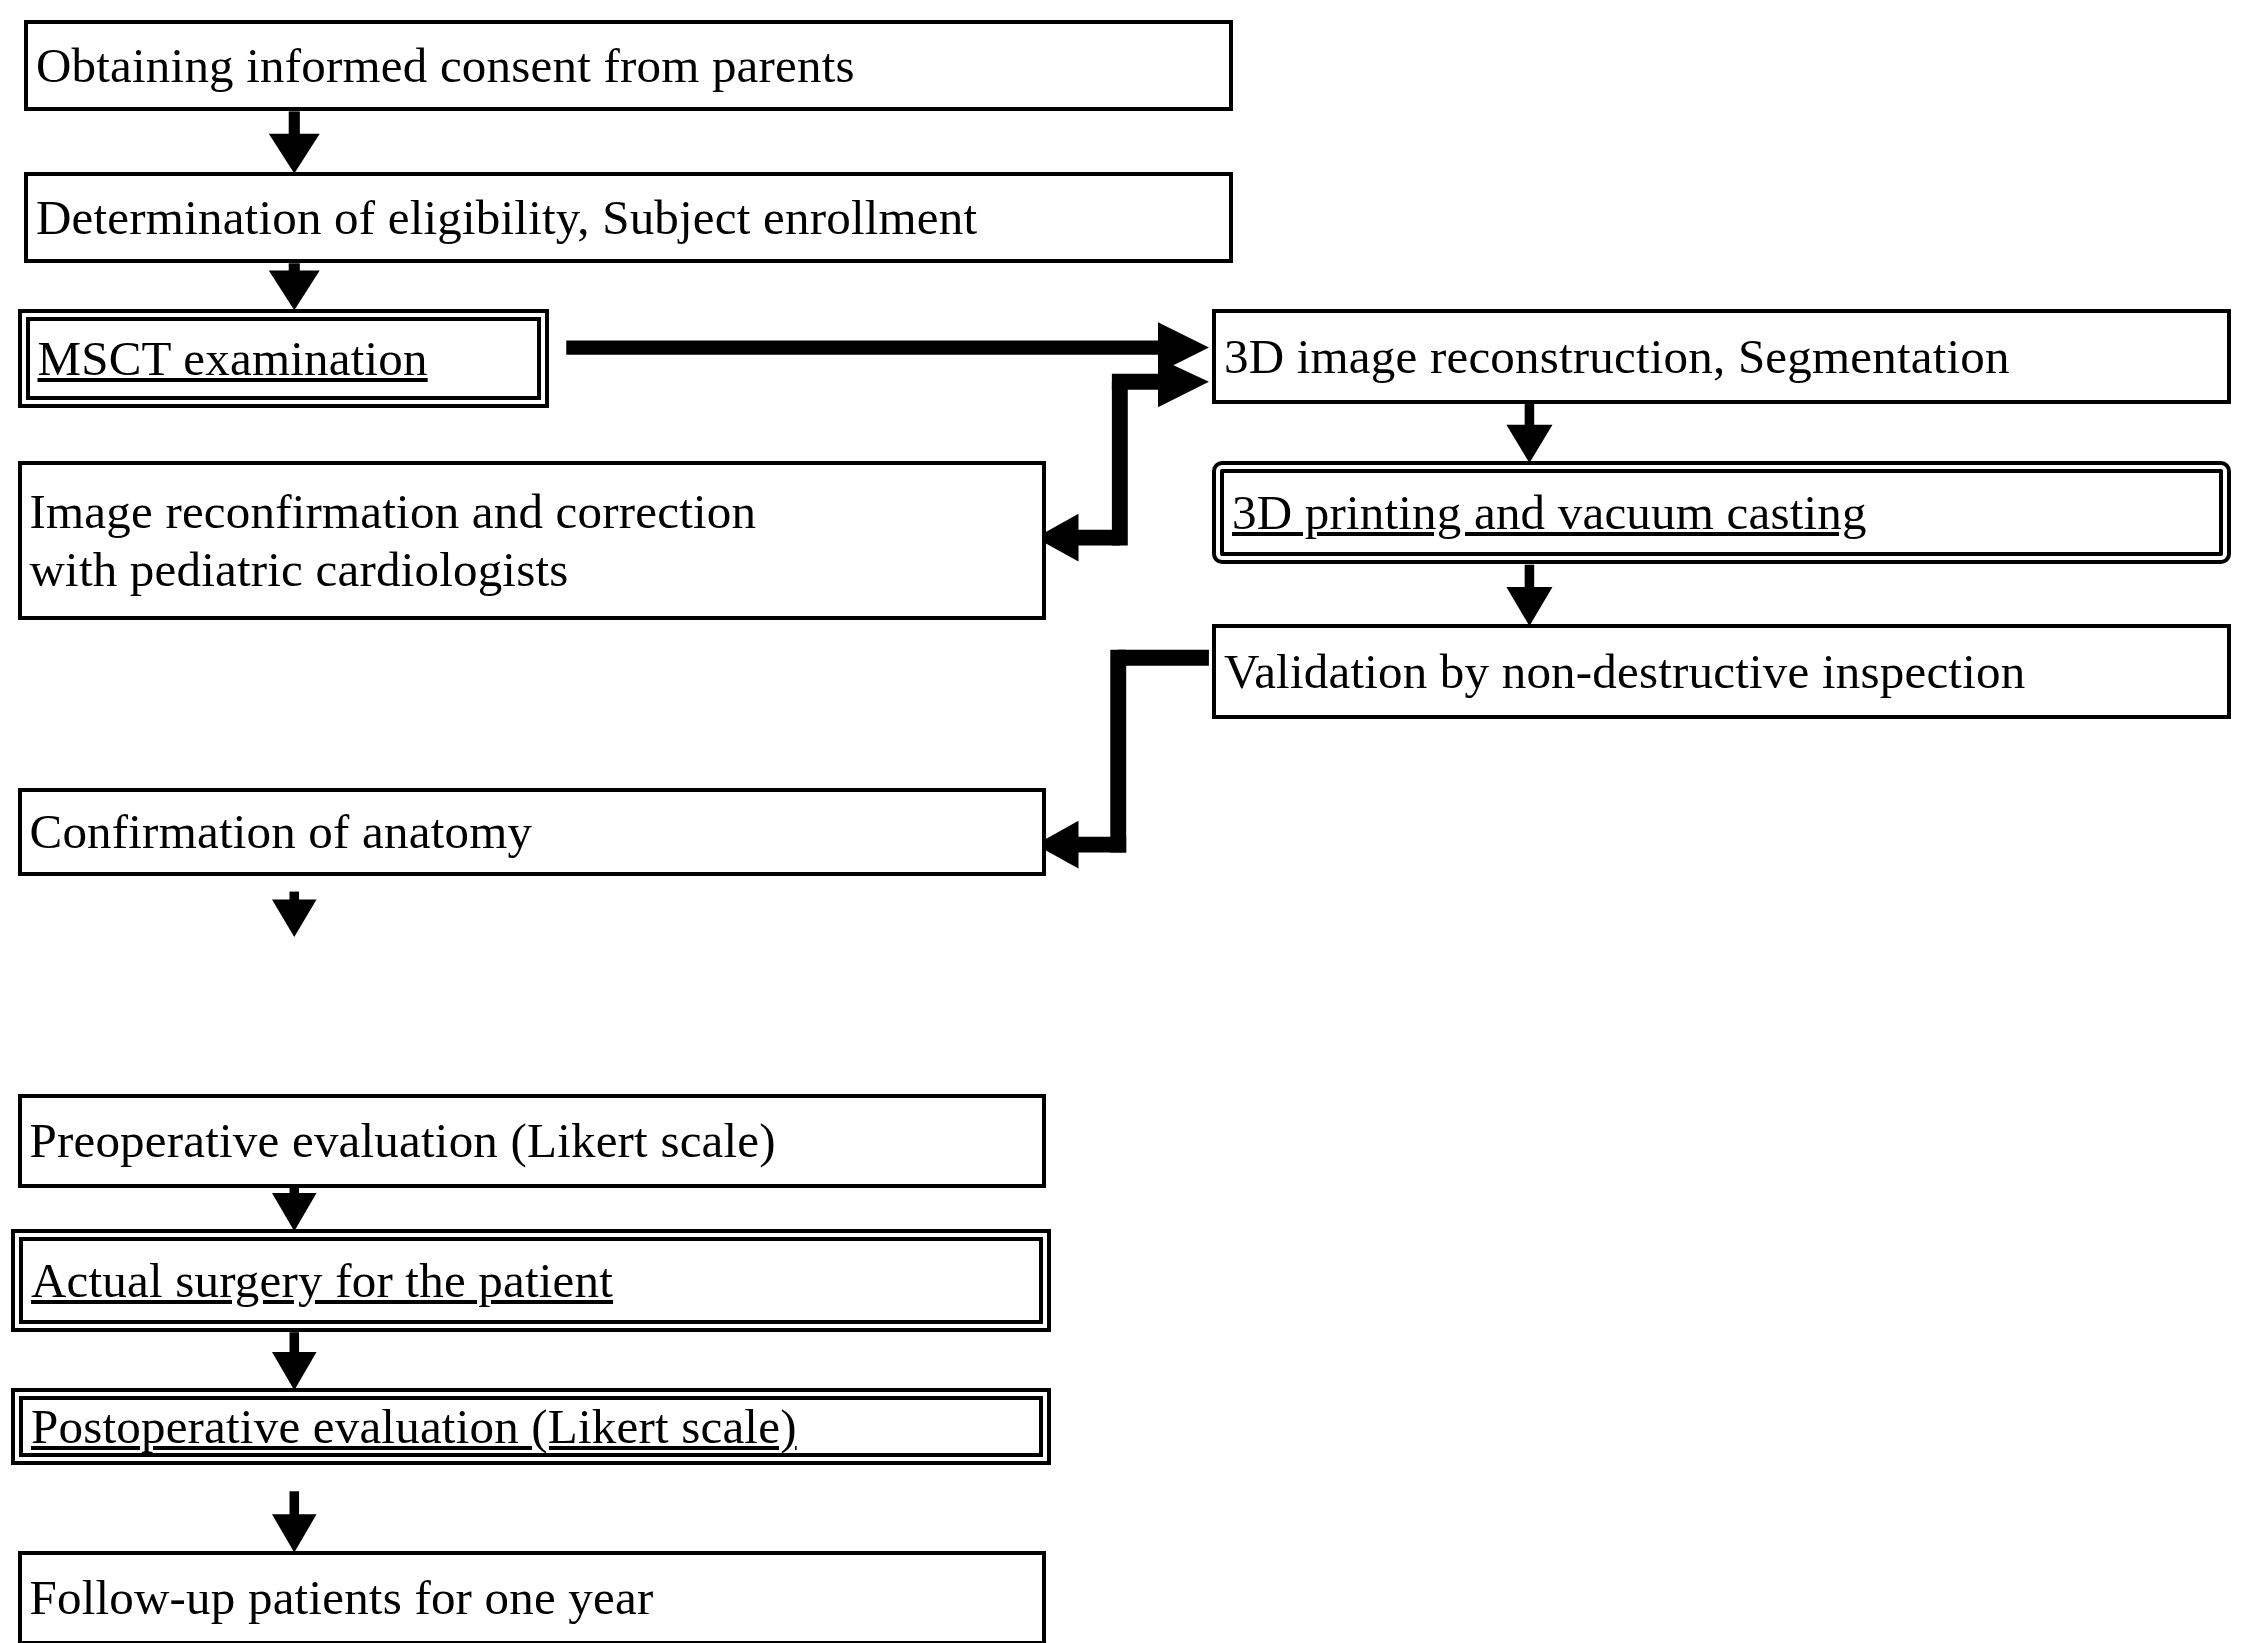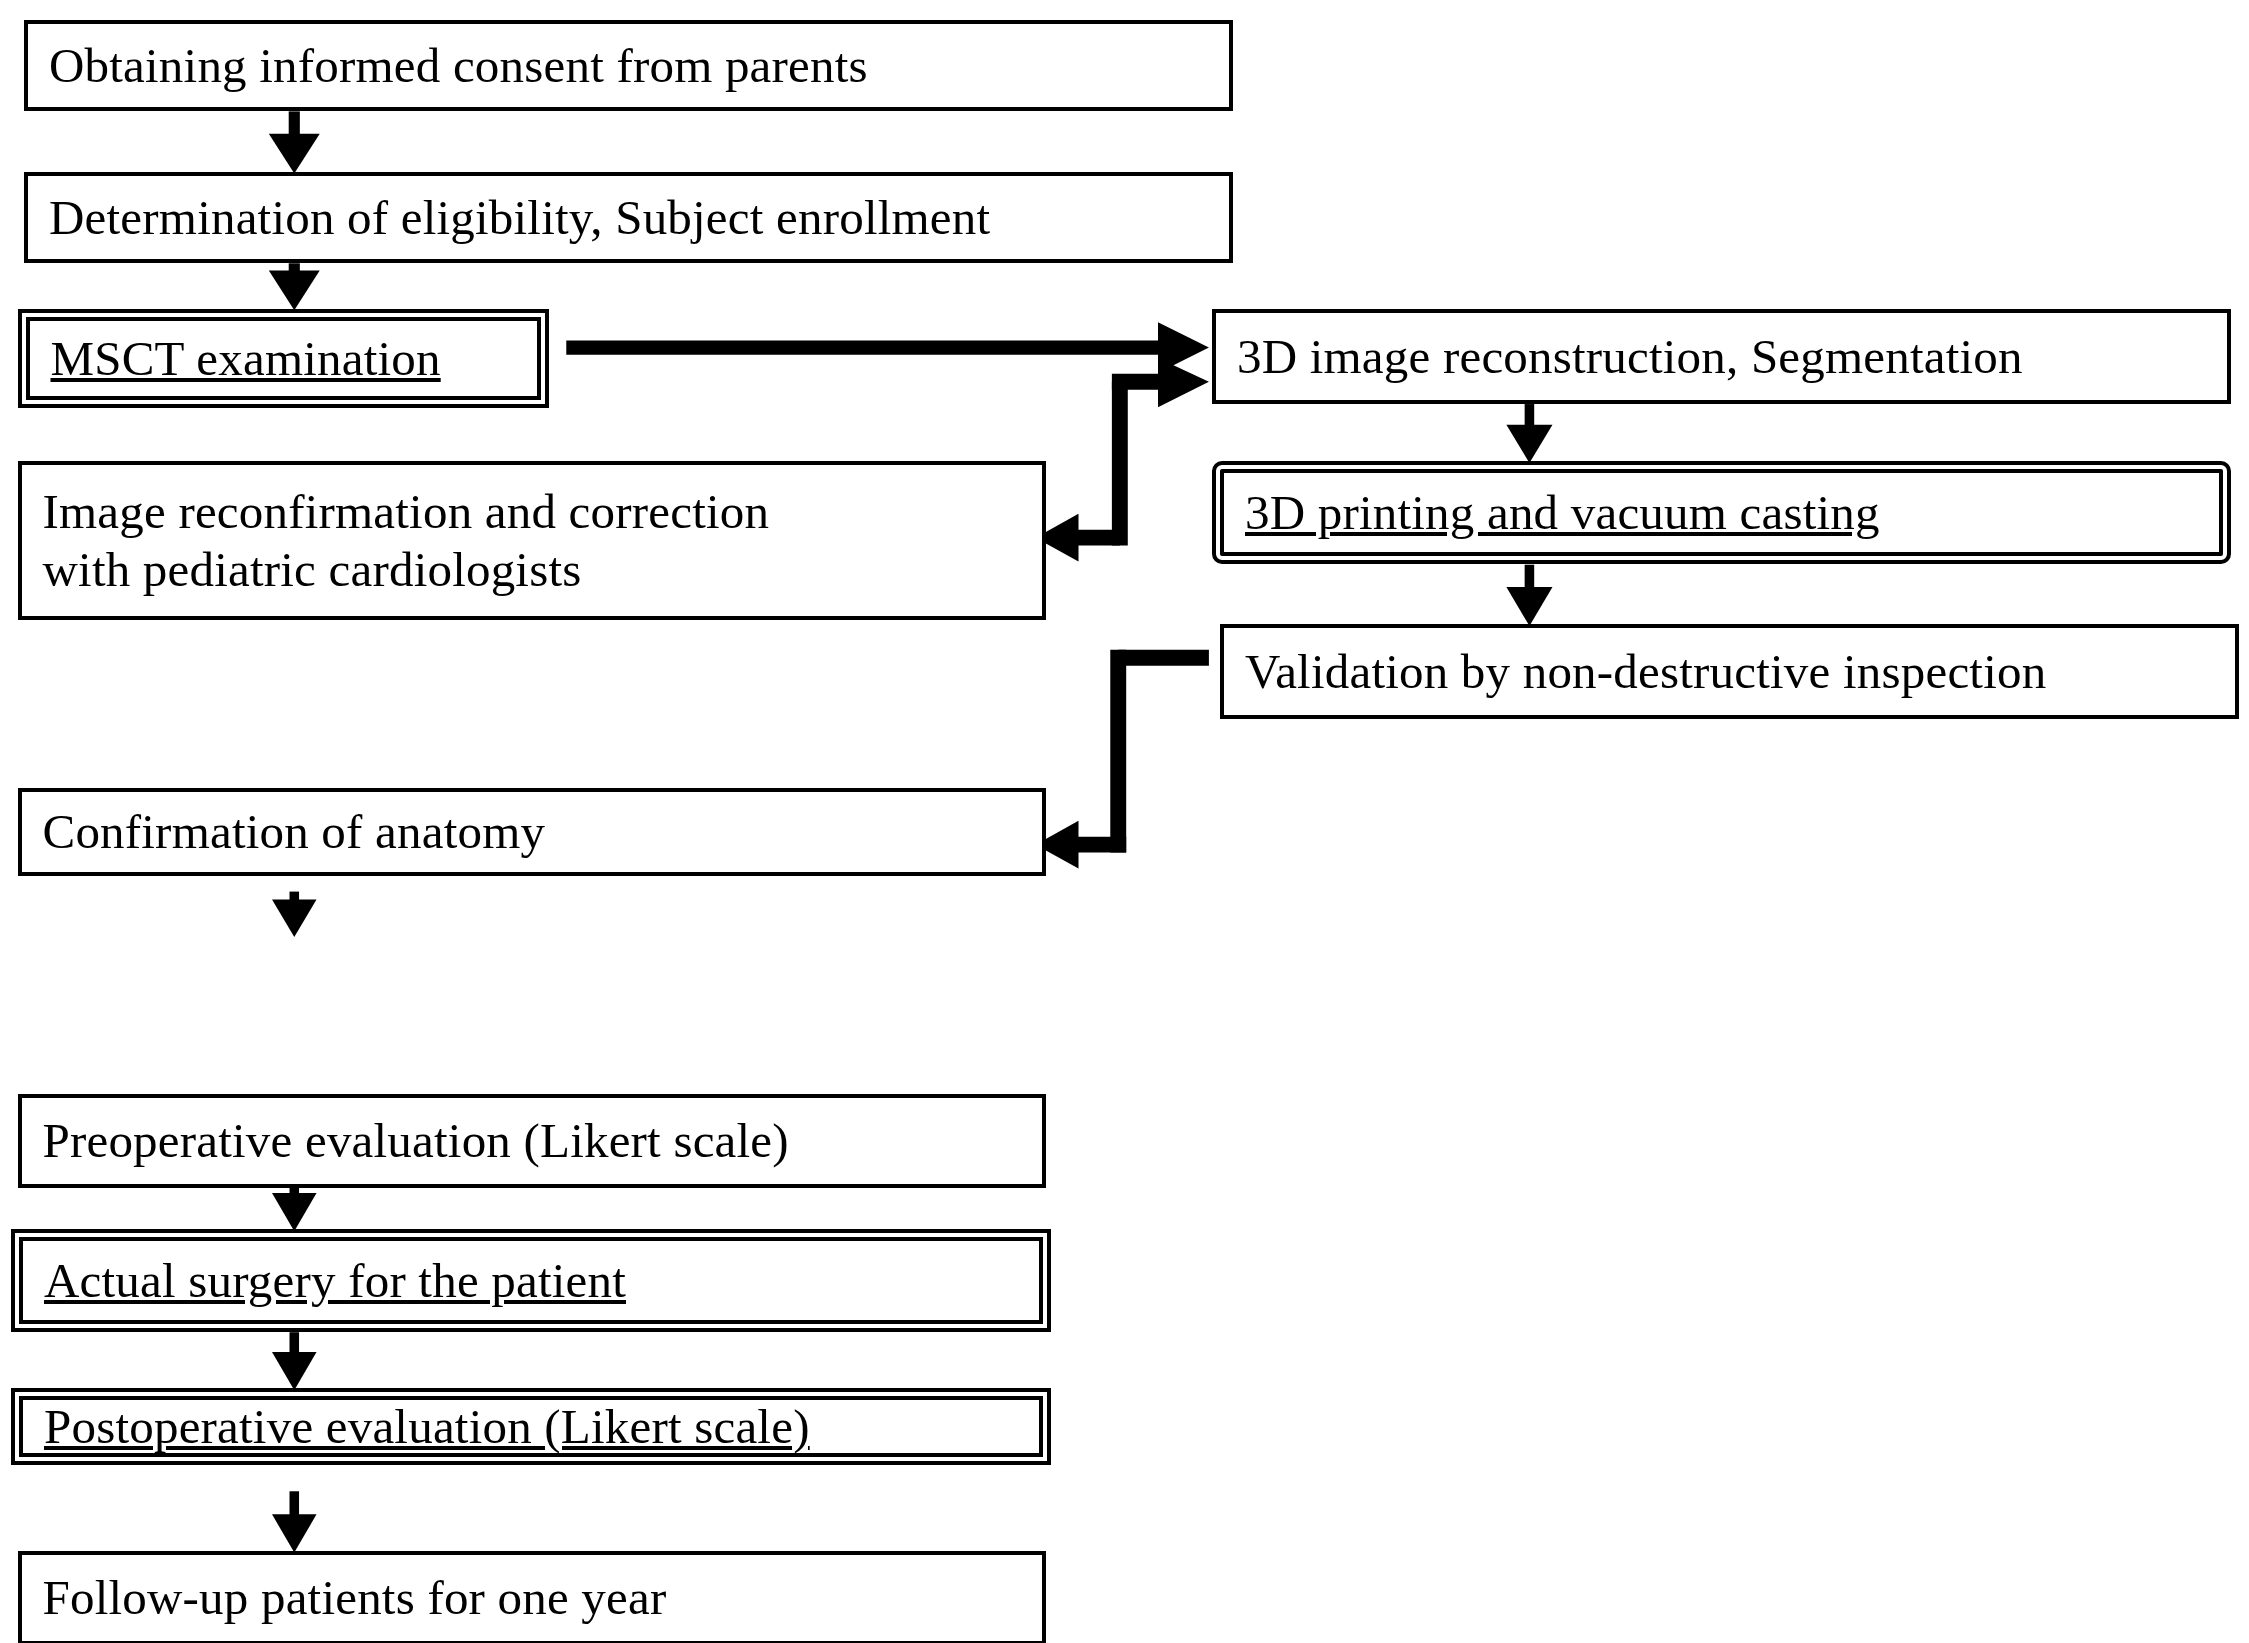--- a/index.html
+++ b/index.html
@@ -27,21 +27,21 @@
   }
   .node.double {
     border-style: double;
     border-width: 12.7px;
     text-decoration: underline;
   }
   .node-label {
     font-size: 49px;
     line-height: 1.18;
     color: #000000;
-    padding-left: 21px;
+    padding-left: 8px;
     padding-right: 11px;
     white-space: pre-line;
     letter-spacing: 0.2px;
   }
   svg.links {
     position: absolute;
     left: 0;
     top: 0;
     width: 2250px;
     height: 1644px;
@@ -141,21 +141,21 @@
 
   <div class="node" style="left:17.5px;top:461px;width:1028px;height:159px;">
     <span class="node-label">Image reconfirmation and correction
 with pediatric cardiologists</span>
   </div>
 
   <div class="node double" style="left:1212px;top:461px;width:1019px;height:103px;border-radius:10px;">
     <span class="node-label">3D printing and vacuum casting</span>
   </div>
 
-  <div class="node" style="left:1212px;top:624px;width:1019px;height:95px;margin-left:8px;">
+  <div class="node" style="left:1212px;top:624px;width:1019px;height:95px;">
     <span class="node-label">Validation by non-destructive inspection</span>
   </div>
 
   <div class="node" style="left:17.5px;top:788px;width:1028px;height:88px;">
     <span class="node-label">Confirmation of anatomy</span>
   </div>
 
 
   <div class="node" style="left:17.5px;top:1094px;width:1028px;height:94px;">
     <span class="node-label">Preoperative evaluation (Likert scale)</span>

